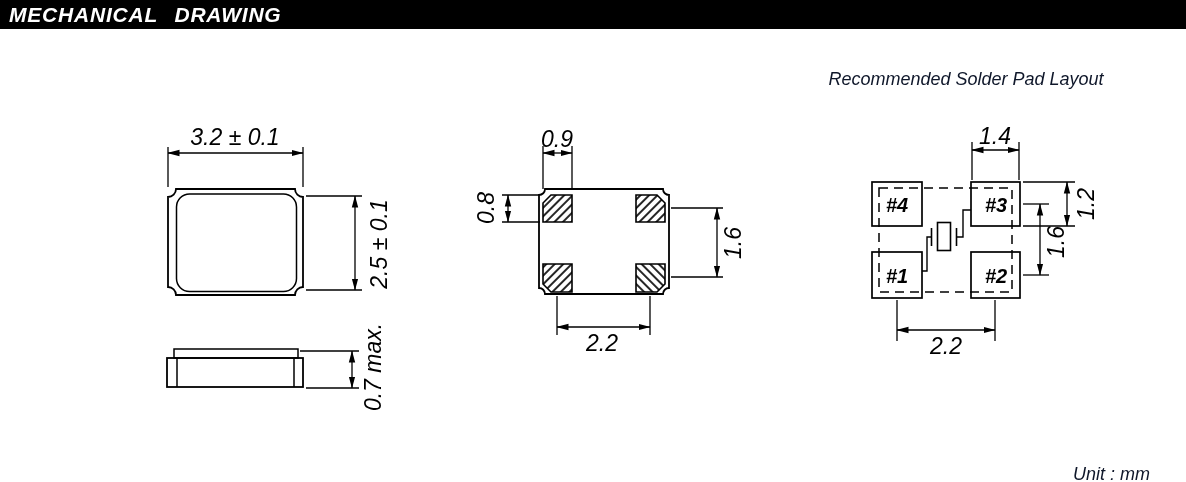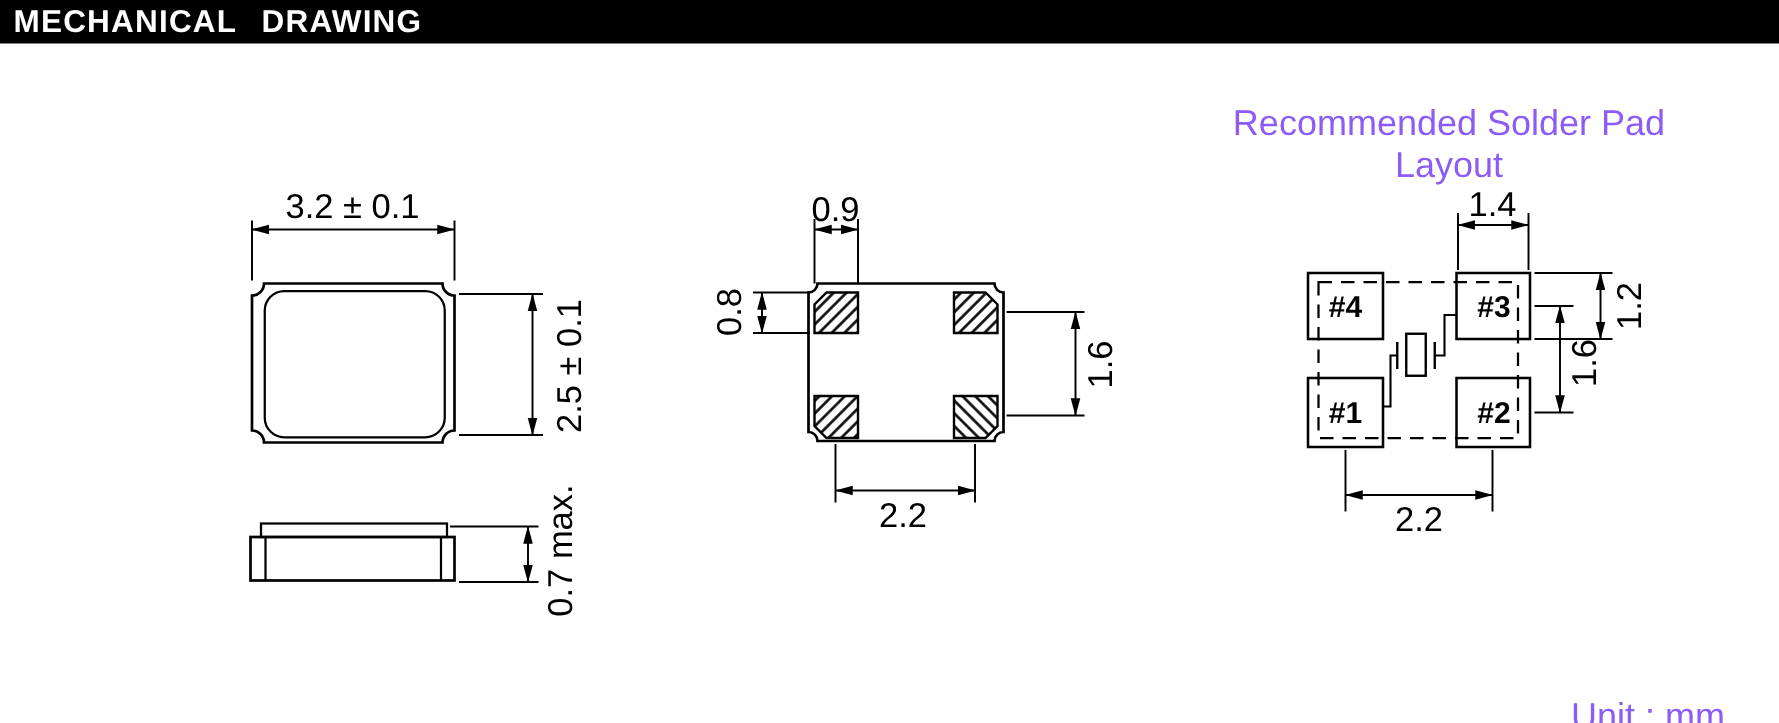--- a/index.html
+++ b/index.html
@@ -1,21 +1,21 @@
 <!DOCTYPE html>
 <html><head>
 <meta charset="utf-8">
 <style>
   html,body{margin:0;padding:0;background:#fff;}
   #page{position:relative;width:1186px;height:482px;background:#ffffff;overflow:hidden;
-        font-family:"Liberation Sans",sans-serif;color:#000;}
+        font-family:"Liberation Sans",sans-serif;color:#000;font-style:italic;}
   #header{position:absolute;left:0;top:0;width:1186px;height:29px;background:#000000;}
   #header .title{color:#ffffff;font-size:21px;font-weight:bold;letter-spacing:.8px;
         word-spacing:10px;line-height:29px;padding-left:9px;}
-  .floating-label{position:absolute;font-size:24px;color:#8b5cf6;}
+  .floating-label{position:absolute;font-size:18px;color:#0f172a;}
   #solder-title{left:788px;top:69px;width:356px;text-align:center;}
   #unit-label{left:1030px;top:416px;width:120px;text-align:right;margin-top:48px;}
   svg{position:absolute;left:0;top:0;}
   .ext{stroke:#000;stroke-width:1.3;fill:none;}
   .dim{stroke:#000;stroke-width:1.3;fill:none;marker-start:url(#arr);marker-end:url(#arr);}
   .outline{stroke:#000;stroke-width:1.8;fill:none;}
   .thin{stroke:#000;stroke-width:1.5;fill:none;}
   .pad{stroke:#000;stroke-width:1.6;}
   .padbox{stroke:#000;stroke-width:1.7;fill:#ffffff;}
   .dash{stroke:#000;stroke-width:1.5;fill:none;stroke-dasharray:9 6;}

